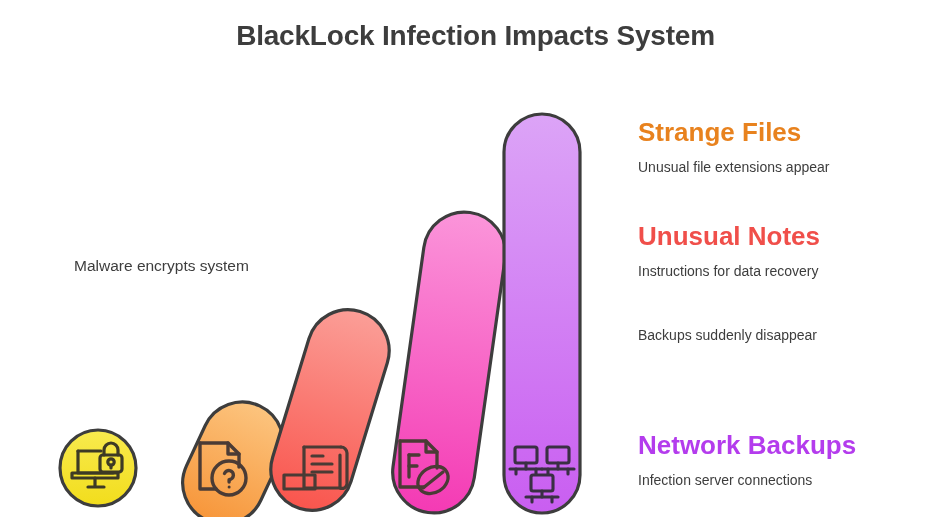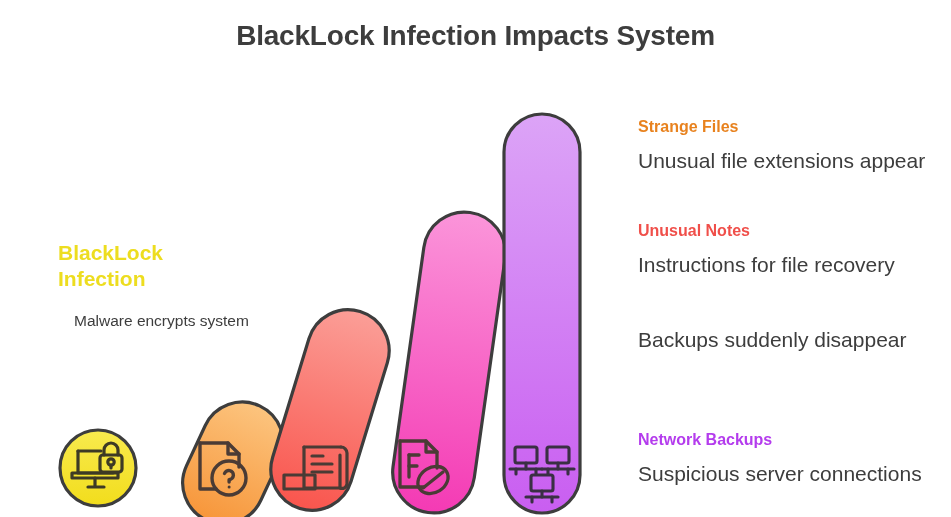--- a/index.html
+++ b/index.html
@@ -49,26 +49,26 @@
   .right-block{
     position:absolute;
     left:638px;
     width:300px;
   }
   .r1{top:118px;}
   .r2{top:222px;}
   .r3{top:327px;}
   .r4{top:431px;}
   .r-heading{
-    font-size:16px;font-weight:bold;
+    font-size:26px;font-weight:bold;
     margin:0 0 12px 0;
     line-height:1.1;
   }
   .r-sub{
-    font-size:21px;
+    font-size:14px;
     color:#3d3d3d;
     margin:0;
     line-height:1.2;
   }
 </style>
 </head>
 <body>
 
 <div id="canvas">
 
@@ -185,37 +185,35 @@
         <path d="M88 487 L104 487"></path>
         <rect x="100" y="455" width="22" height="17" rx="3" fill="#f5e53c"></rect>
         <path d="M104 455 v-5 a7 7 0 0 1 14 0 v5"></path>
         <circle cx="111" cy="462" r="3.2"></circle>
         <path d="M111 465 L111 468"></path>
       </g>
     </svg>
   </div>
 
   <div class="left-block">
-    <p class="left-heading" style="color: rgb(237, 221, 31);">BlackLock
-Infection</p>
     <p class="left-sub">Malware encrypts system</p>
   </div>
 
   <div class="right-block r1">
     <p class="r-heading" style="color: rgb(232, 130, 30);">Strange Files</p>
     <p class="r-sub">Unusual file extensions appear</p>
   </div>
 
   <div class="right-block r2">
     <p class="r-heading" style="color: rgb(240, 79, 74);">Unusual Notes</p>
-    <p class="r-sub">Instructions for file recovery</p>
+    <p class="r-sub">Instructions for data recovery</p>
   </div>
 
   <div class="right-block r3">
     <p class="r-sub">Backups suddenly disappear</p>
   </div>
 
   <div class="right-block r4">
     <p class="r-heading" style="color: rgb(180, 60, 237);">Network Backups</p>
-    <p class="r-sub">Suspicious server connections</p>
+    <p class="r-sub">Infection server connections</p>
   </div>
 
 </div>
 
 </body></html>

